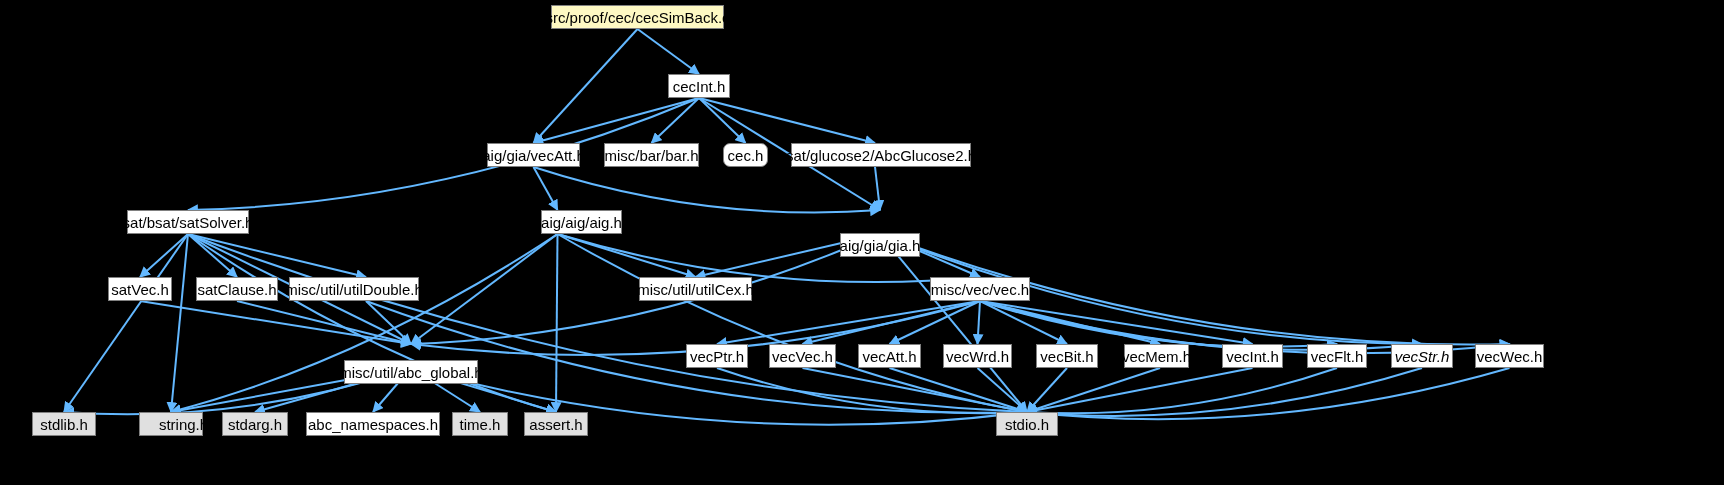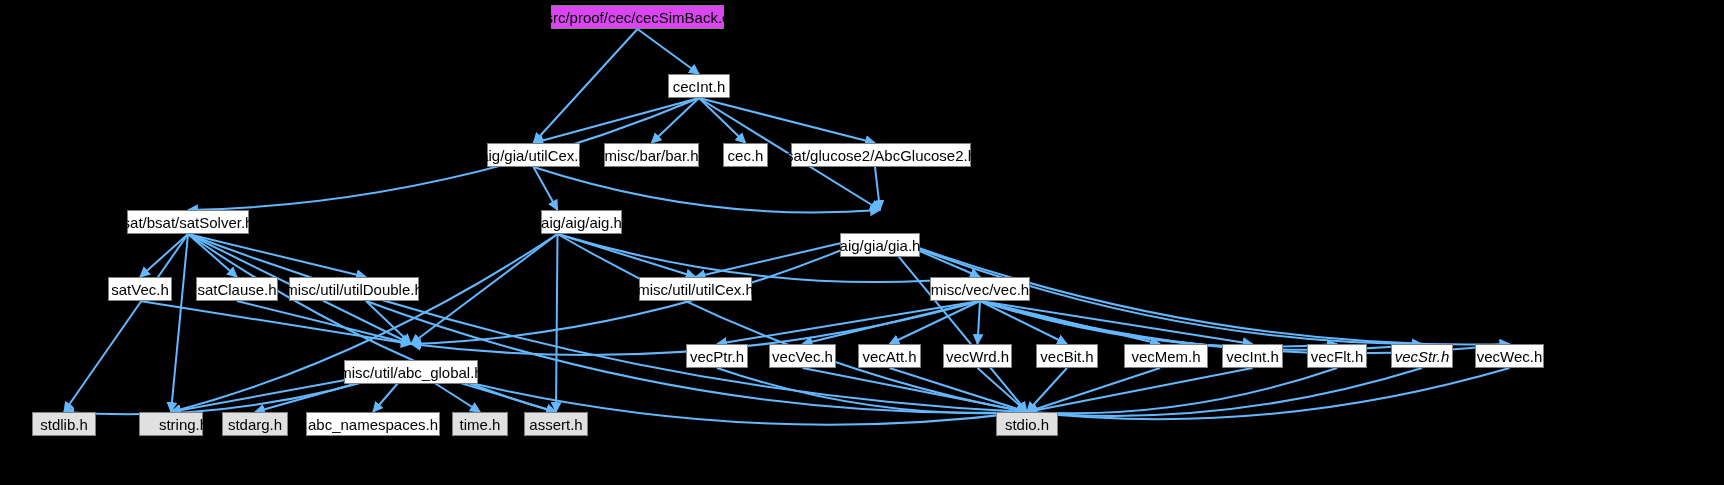--- a/index.html
+++ b/index.html
@@ -2,21 +2,21 @@
 <html><head>
 <meta charset="utf-8">
 <style>
   html,body{margin:0;padding:0;background:#000;}
   #stage{position:relative;width:1724px;height:485px;background:#000;overflow:hidden;
          font-family:"Liberation Sans","DejaVu Sans",sans-serif;}
   #edges{position:absolute;left:0;top:0;width:1724px;height:485px;}
   .node{position:absolute;box-sizing:border-box;display:flex;align-items:center;
         justify-content:center;border:1px solid #808080;background:#ffffff;color:#000;
         font-size:15px;line-height:1;white-space:nowrap;z-index:5;}
-  .node.gray{background:#d946ef;}
+  .node.gray{background:#fef9c3;}
   .node.lightgray{background:#e0e0e0;}
 </style>
 </head>
 <body>
 
 <div id="stage">
   <svg id="edges" viewBox="0 0 1724 485" xmlns="http://www.w3.org/2000/svg">
     <defs>
       <marker id="arrow" viewBox="0 0 10 10" refX="9" refY="5" markerWidth="5.5" markerHeight="5.5" orient="auto-start-reverse">
         <path d="M 0 0 L 10 5 L 0 10 z" fill="#63b8ff"></path>
@@ -89,26 +89,26 @@
       </g>
   </svg>
   <div id="nodes">
       <div class="node gray" style="left: 551px; top: 5px; width: 173px; height: 24px;">
         <span>src/proof/cec/cecSimBack.c</span>
       </div>
       <div class="node" style="left: 668px; top: 74px; width: 62px; height: 24px;">
         <span>cecInt.h</span>
       </div>
       <div class="node" style="left: 487px; top: 143px; width: 93px; height: 24px;">
-        <span>aig/gia/utilCex.h</span>
+        <span>aig/gia/vecAtt.h</span>
       </div>
       <div class="node" style="left: 604px; top: 143px; width: 95px; height: 24px;">
         <span>misc/bar/bar.h</span>
       </div>
-      <div class="node" style="left: 723px; top: 143px; width: 45px; height: 24px;">
+      <div class="node" style="left: 723px; top: 143px; width: 45px; height: 24px; border-radius: 7px;">
         <span>cec.h</span>
       </div>
       <div class="node" style="left: 791px; top: 143px; width: 180px; height: 24px;">
         <span>sat/glucose2/AbcGlucose2.h</span>
       </div>
       <div class="node" style="left: 127px; top: 210px; width: 122px; height: 24px;">
         <span>sat/bsat/satSolver.h</span>
       </div>
       <div class="node" style="left: 517px; top: 210px; width: 81px; height: 24px; margin-left: 24px;">
         <span>aig/aig/aig.h</span>
@@ -142,21 +142,21 @@
       </div>
       <div class="node" style="left: 858px; top: 344px; width: 63px; height: 24px;">
         <span>vecAtt.h</span>
       </div>
       <div class="node" style="left: 943px; top: 344px; width: 69px; height: 24px;">
         <span>vecWrd.h</span>
       </div>
       <div class="node" style="left: 1036px; top: 344px; width: 62px; height: 24px;">
         <span>vecBit.h</span>
       </div>
-      <div class="node" style="left: 1124px; top: 344px; width: 84px; height: 24px; align-items: center;">
+      <div class="node" style="left: 1124px; top: 344px; width: 65px; height: 24px; align-items: center;">
         <span>vecMem.h</span>
       </div>
       <div class="node" style="left: 1222px; top: 344px; width: 61px; height: 24px;">
         <span>vecInt.h</span>
       </div>
       <div class="node" style="left: 1307px; top: 344px; width: 60px; height: 24px;">
         <span>vecFlt.h</span>
       </div>
       <div class="node" style="left: 1391px; top: 344px; width: 62px; height: 24px; font-style: italic;">
         <span>vecStr.h</span>

